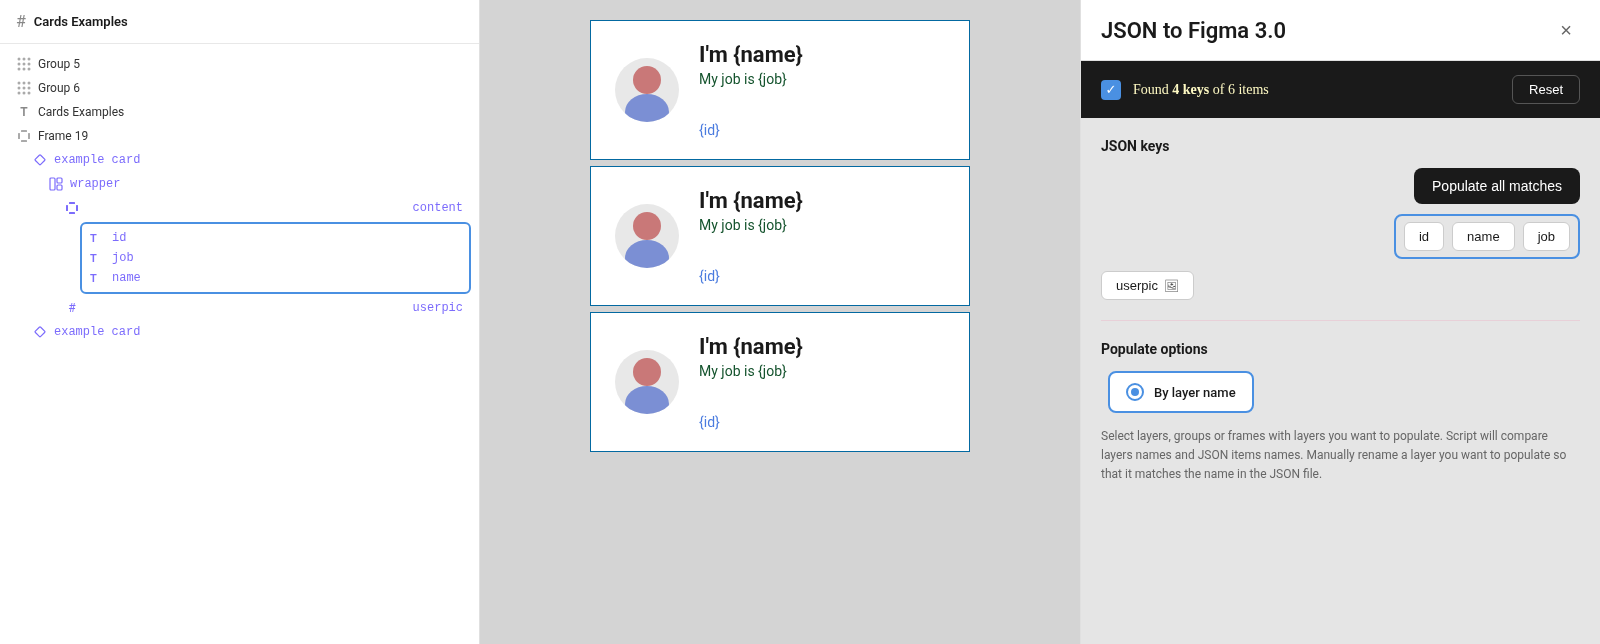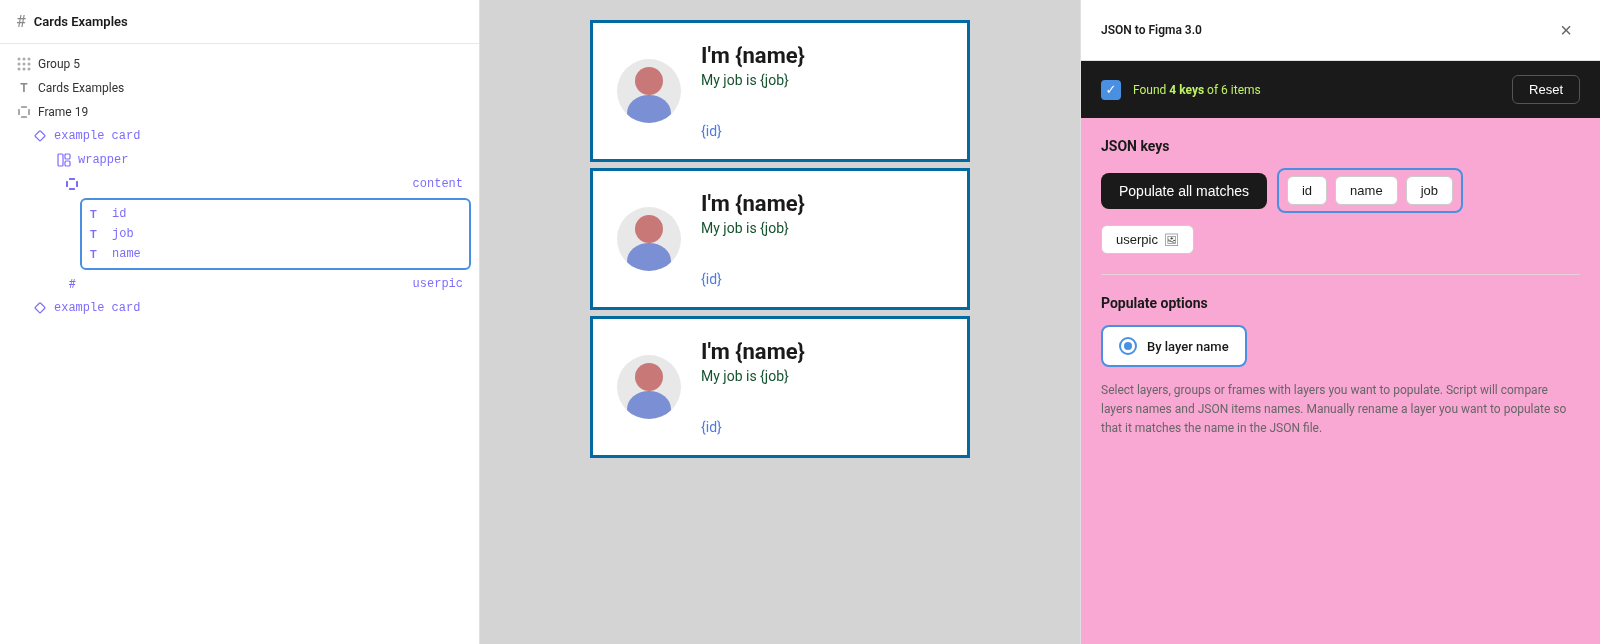--- a/index.html
+++ b/index.html
@@ -60,41 +60,41 @@
       flex-shrink: 0;
       color: #999;
       font-size: 11px;
     }
     .layer-item .layer-label {
       font-size: 12px;
     }
     
     .indent-0 { padding-left: 16px; }
     .indent-1 { padding-left: 32px; }
-    .indent-2 { padding-left: 48px; margin-left: 8px; }
+    .indent-2 { padding-left: 48px; }
     .indent-3 { padding-left: 64px; justify-content: space-between; }
 
     .color-blue { color: #7c6cfc; font-family: Liberation Mono, monospace; }
 
     
     .canvas-area {
       flex: 1;
       background: #d4d4d4;
       overflow: hidden;
       position: relative;
       display: flex;
       flex-direction: column;
       align-items: center;
       padding: 20px 10px;
       gap: 0;
     }
 
     .card {
       background: #ffffff;
-      border: 3px solid #0369a1;
+      border: 1px solid #0369a1;
       width: 380px;
       min-height: 140px;
       display: flex;
       align-items: center;
       padding: 20px 24px;
       gap: 20px;
       margin-bottom: 6px;
       flex-shrink: 0;
     }
     .card-avatar {
@@ -144,21 +144,21 @@
     }
     .panel-header {
       display: flex;
       align-items: center;
       justify-content: space-between;
       padding: 16px 20px;
       background: #ffffff;
       border-bottom: 1px solid #e0e0e0;
     }
     .panel-title {
-      font-size: 12px;
+      font-size: 22px;
       font-weight: 600;
       color: #1a1a1a;
     }
     .close-btn {
       background: none;
       border: none;
       cursor: pointer;
       font-size: 20px;
       color: #666;
       display: flex;
@@ -186,56 +186,58 @@
       background: #4a90e2;
       border-radius: 4px;
       display: flex;
       align-items: center;
       justify-content: center;
       color: white;
       font-size: 13px;
       flex-shrink: 0;
     }
     .found-text {
-      color: #bef264;
-      font-size: 12px;
+      color: #fef9c3;
+      font-size: 14px;
+      font-family: Liberation Serif, serif;
     }
     .found-text strong {
       font-weight: 700;
     }
     .reset-btn {
       background: transparent;
       border: 1.5px solid #555;
       color: #ffffff;
       padding: 6px 16px;
       border-radius: 6px;
       font-size: 13px;
       cursor: pointer;
     }
 
     .panel-body {
       flex: 1;
       padding: 20px;
-      background: #f9a8d4;
+      background: #e5e5e5;
       overflow-y: auto;
     }
 
     .section-title {
       font-size: 14px;
       font-weight: 700;
       color: #1a1a1a;
       margin-bottom: 14px;
     }
 
     .json-keys-row {
       display: flex;
-      align-items: center;
+      align-items: flex-end;
       gap: 10px;
       margin-bottom: 12px;
       flex-wrap: wrap;
+      flex-direction: column;
     }
 
     .populate-btn {
       background: #1a1a1a;
       color: #fff;
       border: none;
       border-radius: 8px;
       padding: 10px 18px;
       font-size: 14px;
       font-weight: 500;
@@ -297,20 +299,21 @@
       display: flex;
       align-items: center;
       gap: 10px;
       border: 2.5px solid #4a90e2;
       border-radius: 8px;
       padding: 10px 16px;
       background: #fff;
       width: fit-content;
       margin-bottom: 14px;
       cursor: pointer;
+      margin-left: 7px;
     }
 
     .radio-circle {
       width: 18px;
       height: 18px;
       border-radius: 50%;
       border: 2px solid #4a90e2;
       display: flex;
       align-items: center;
       justify-content: center;
@@ -364,20 +367,36 @@
             <circle cx="7" cy="7" r="1.5" fill="#aaa"></circle>
             <circle cx="12" cy="7" r="1.5" fill="#aaa"></circle>
             <circle cx="2" cy="12" r="1.5" fill="#aaa"></circle>
             <circle cx="7" cy="12" r="1.5" fill="#aaa"></circle>
             <circle cx="12" cy="12" r="1.5" fill="#aaa"></circle>
           </svg>
       </span>
       <span class="layer-label">Group 5</span>
     </div>
 
+    <div class="layer-item indent-0">
+      <span class="layer-icon">
+        <svg width="14" height="14" viewBox="0 0 14 14" fill="none">
+            <circle cx="2" cy="2" r="1.5" fill="#aaa"></circle>
+            <circle cx="7" cy="2" r="1.5" fill="#aaa"></circle>
+            <circle cx="12" cy="2" r="1.5" fill="#aaa"></circle>
+            <circle cx="2" cy="7" r="1.5" fill="#aaa"></circle>
+            <circle cx="7" cy="7" r="1.5" fill="#aaa"></circle>
+            <circle cx="12" cy="7" r="1.5" fill="#aaa"></circle>
+            <circle cx="2" cy="12" r="1.5" fill="#aaa"></circle>
+            <circle cx="7" cy="12" r="1.5" fill="#aaa"></circle>
+            <circle cx="12" cy="12" r="1.5" fill="#aaa"></circle>
+          </svg>
+      </span>
+      <span class="layer-label">Group 6</span>
+    </div>
 
     <div class="layer-item indent-0">
       <span class="layer-icon" style="font-weight:600;color:#888;font-size:12px;">T</span>
       <span class="layer-label">Cards Examples</span>
     </div>
 
     <div class="layer-item indent-0">
       <span class="layer-icon">
         <svg width="14" height="14" viewBox="0 0 14 14" fill="none">
             <rect x="1" y="4" width="2" height="6" rx="0.5" fill="#aaa"></rect>

